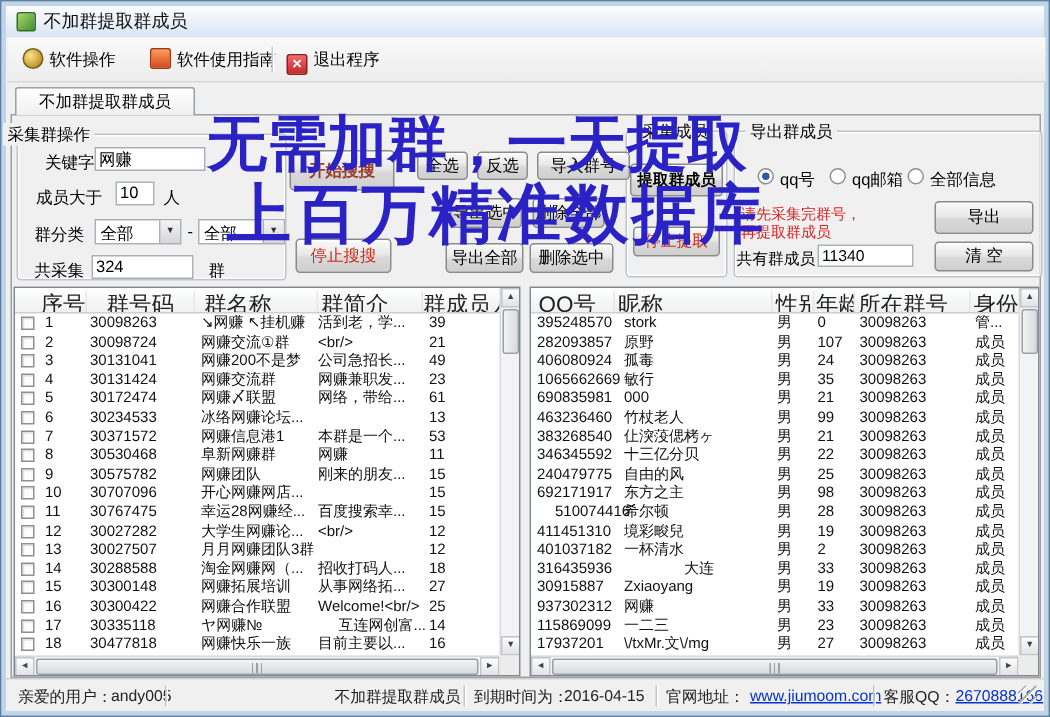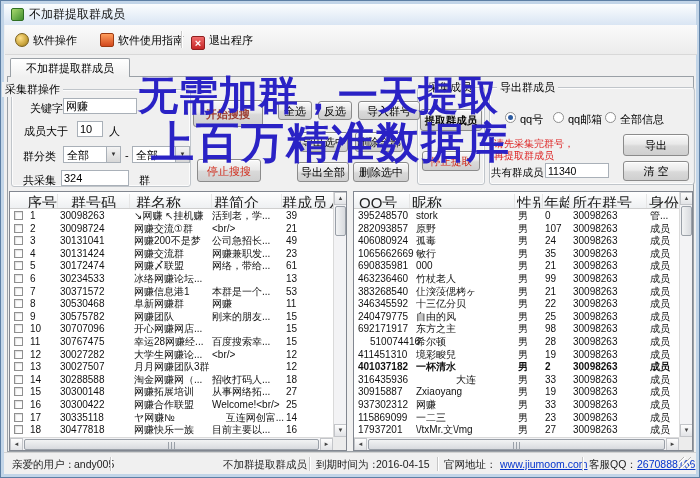--- a/index.html
+++ b/index.html
@@ -434,21 +434,21 @@
           <span class="cell" style="left: 296px; width: 30px;">成员</span>
         </div>
         <div class="trow" style="top: 156.6px;">
           <span class="cell" style="left: 4px; width: 58px;">411451310</span>
           <span class="cell" style="left: 62px; width: 100px;">境彩畯兒</span>
           <span class="cell" style="left: 164px; width: 28px;">男</span>
           <span class="cell" style="left: 191px; width: 28px;">19</span>
           <span class="cell" style="left: 219px; width: 74px;">30098263</span>
           <span class="cell" style="left: 296px; width: 30px;">成员</span>
         </div>
-        <div class="trow" style="top: 169.2px; font-weight: bold;">
+        <div class="trow" style="top: 169.2px;">
           <span class="cell" style="left: 4px; width: 58px;">401037182</span>
           <span class="cell" style="left: 62px; width: 100px;">一杯清水</span>
           <span class="cell" style="left: 164px; width: 28px;">男</span>
           <span class="cell" style="left: 191px; width: 28px;">2</span>
           <span class="cell" style="left: 219px; width: 74px;">30098263</span>
           <span class="cell" style="left: 296px; width: 30px;">成员</span>
         </div>
         <div class="trow" style="top: 181.8px;">
           <span class="cell" style="left: 4px; width: 58px;">316435936</span>
           <span class="cell" style="left: 62px; width: 100px; text-align: center;">大连</span>

